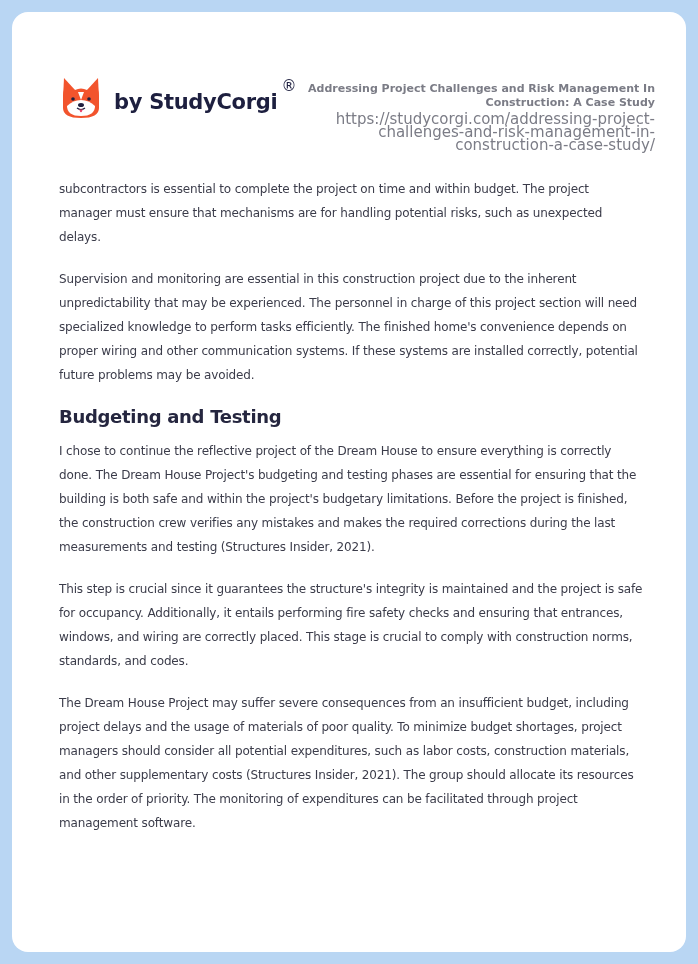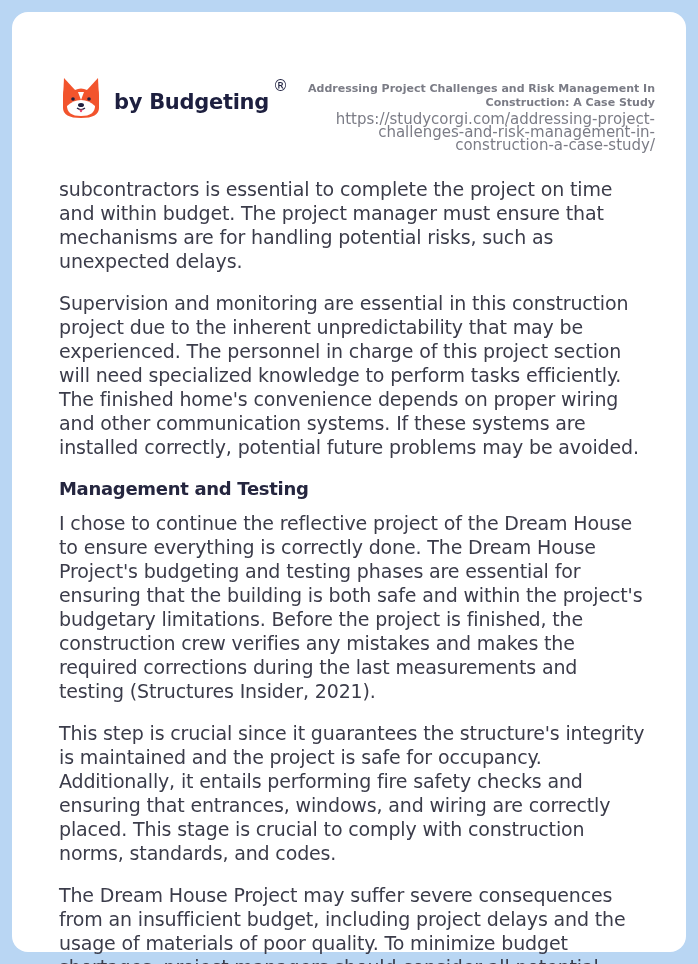--- a/index.html
+++ b/index.html
@@ -63,21 +63,21 @@
       color: #7b7c86;
     }
     .content {
       position: absolute;
       left: 47px; top: 165px;
       width: 594px;
     }
     .content p {
       margin: 0 8px 18px 0;
       font-family: "DejaVu Sans", sans-serif;
-      font-size: 19px;
+      font-size: 12px;
       line-height: 24px;
       color: #3b3c4a;
       letter-spacing: -0.15px;
     }
     .content h2 {
       margin: 4px 0 10px 0;
       font-family: "DejaVu Sans", sans-serif;
       font-weight: bold;
       font-size: 18px;
       line-height: 24px;
@@ -105,31 +105,31 @@
           <circle cx="12" cy="23" r="1.8" fill="#1d1f3f"></circle>
           <circle cx="28" cy="23" r="1.8" fill="#1d1f3f"></circle>
 
           <ellipse cx="20" cy="29" rx="3" ry="2" fill="#1d1f3f"></ellipse>
 
           <path d="M16 32 Q20 35 24 32" stroke="#1d1f3f" stroke-width="1.2" fill="none"></path>
 
           <path d="M18.2 33.5 Q20 39 21.8 33.5 Z" fill="#e8456b"></path>
         </svg>
       </span>
-      <span class="logo-text">by Budgeting</span>
+      <span class="logo-text">by StudyCorgi</span>
       <span class="logo-reg">®</span>
     </div>
 
     <div class="doc-meta">
       <div class="doc-title">Addressing Project Challenges and Risk Management In Construction: A Case Study</div>
       <div class="doc-url">https://studycorgi.com/addressing-project-challenges-and-risk-management-in-construction-a-case-study/</div>
     </div>
   </div>
 
   <div class="content">
     <p>subcontractors is essential to complete the project on time and within budget. The project manager must ensure that mechanisms are for handling potential risks, such as unexpected delays.</p>
     <p>Supervision and monitoring are essential in this construction project due to the inherent unpredictability that may be experienced. The personnel in charge of this project section will need specialized knowledge to perform tasks efficiently. The finished home's convenience depends on proper wiring and other communication systems. If these systems are installed correctly, potential future problems may be avoided.</p>
-    <h2>Management and Testing</h2>
+    <h2>Budgeting and Testing</h2>
     <p>I chose to continue the reflective project of the Dream House to ensure everything is correctly done. The Dream House Project's budgeting and testing phases are essential for ensuring that the building is both safe and within the project's budgetary limitations. Before the project is finished, the construction crew verifies any mistakes and makes the required corrections during the last measurements and testing (Structures Insider, 2021).</p>
     <p>This step is crucial since it guarantees the structure's integrity is maintained and the project is safe for occupancy. Additionally, it entails performing fire safety checks and ensuring that entrances, windows, and wiring are correctly placed. This stage is crucial to comply with construction norms, standards, and codes.</p>
     <p>The Dream House Project may suffer severe consequences from an insufficient budget, including project delays and the usage of materials of poor quality. To minimize budget shortages, project managers should consider all potential expenditures, such as labor costs, construction materials, and other supplementary costs (Structures Insider, 2021). The group should allocate its resources in the order of priority. The monitoring of expenditures can be facilitated through project management software.</p>
   </div>
 </div>
 
 </body></html>

